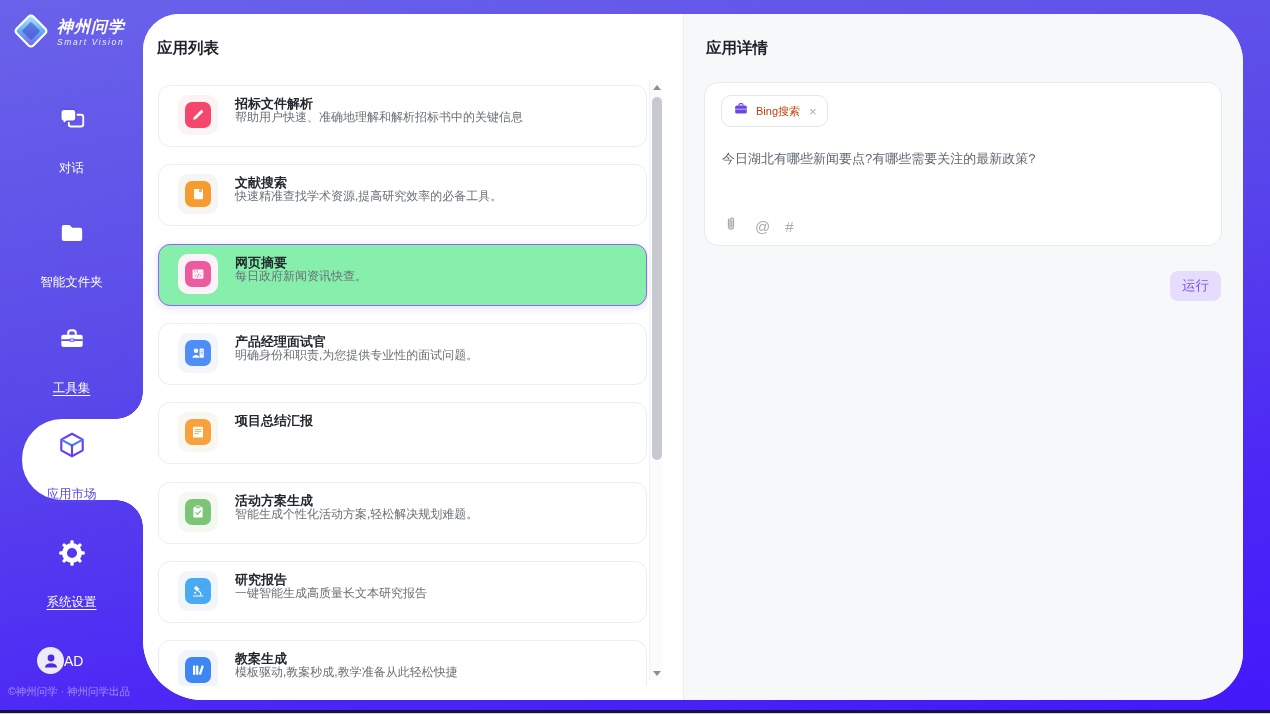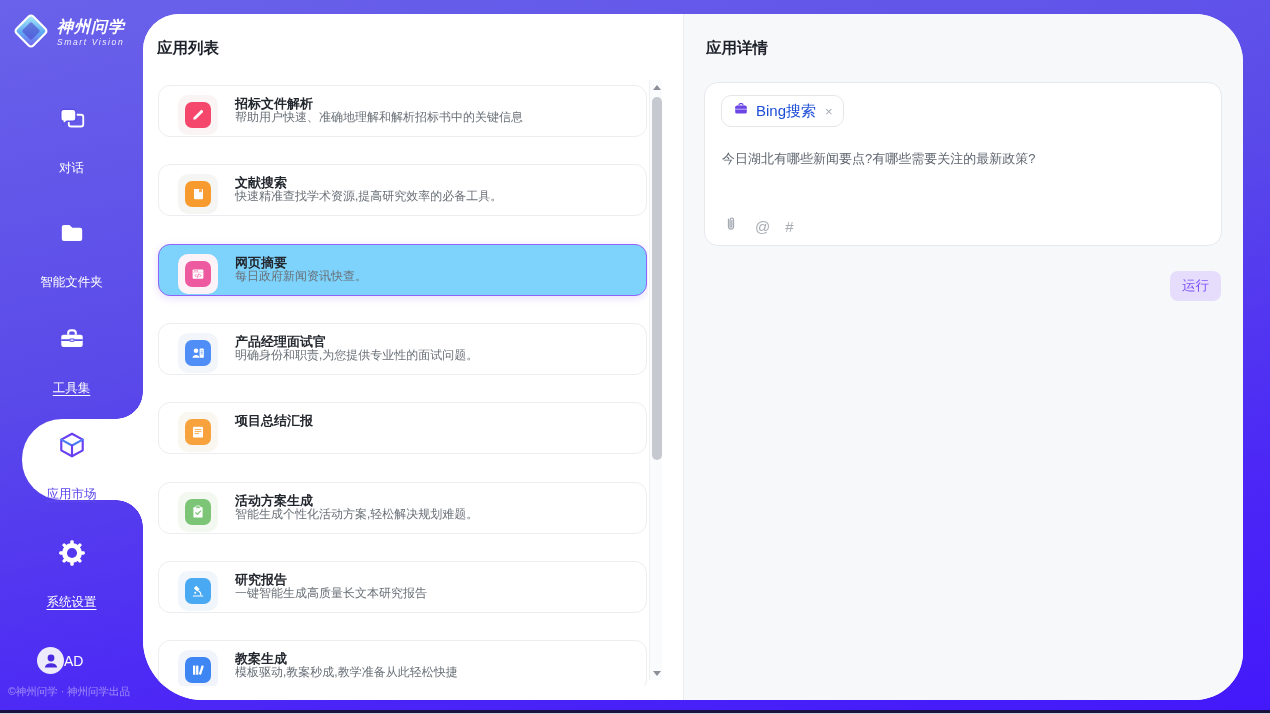--- a/index.html
+++ b/index.html
@@ -29,42 +29,42 @@
 
   
   .content{position:absolute;left:143px;top:14px;width:1100px;height:686px;background:#fff;
     border-radius:36px 48px 48px 60px;overflow:hidden;}
 
   
   .list-panel{position:absolute;left:0;top:0;width:540px;height:686px;background:#fff;}
   .panel-title{position:absolute;top:24px;font-size:15.5px;font-weight:bold;color:#1c212a;}
   .list-panel .panel-title{left:14px;}
   .list-viewport{position:absolute;left:0;top:60px;width:505px;height:612px;overflow:hidden;}
-  .app-card{position:absolute;left:15px;width:489px;height:52px;background:#fff;border:1px solid #ecedf1;border-radius:12px;cursor:pointer;}
-  .app-card.selected{background:#7dd3fc;border:1px solid #9263f8;box-shadow:0 2px 8px rgba(120,70,240,.18);}
+  .app-card{position:absolute;left:15px;width:489px;height:62px;background:#fff;border:1px solid #ecedf1;border-radius:12px;cursor:pointer;}
+  .app-card.selected{background:#86efac;border:1px solid #9263f8;box-shadow:0 2px 8px rgba(120,70,240,.18);}
   .app-ic{position:absolute;left:19px;top:9px;width:40px;height:40px;border-radius:10px;display:flex;align-items:center;justify-content:center;}
   .badge{width:26px;height:26px;border-radius:7px;display:flex;align-items:center;justify-content:center;}
   .app-title{position:absolute;left:76px;top:9px;font-size:13px;font-weight:bold;color:#23272e;}
   .app-desc{position:absolute;left:76px;top:23px;font-size:12px;color:#697077;}
 
   
   .scrollbar{position:absolute;left:506px;top:66px;width:13px;height:600px;background:#fafbfc;border-left:1px solid #f0f1f3;}
   .sb-btn{position:absolute;left:0;width:13px;height:14px;display:flex;align-items:center;justify-content:center;cursor:pointer;}
   .sb-up{top:0;} .sb-down{bottom:0;}
   .tri-up{width:0;height:0;border-left:4px solid transparent;border-right:4px solid transparent;border-bottom:5px solid #8a8f98;}
   .tri-down{width:0;height:0;border-left:4px solid transparent;border-right:4px solid transparent;border-top:5px solid #8a8f98;}
   .sb-thumb{position:absolute;left:1.5px;top:17px;width:10px;height:363px;background:#c6c9cf;border-radius:6px;cursor:pointer;}
 
   
   .detail-panel{position:absolute;left:540px;top:0;width:560px;height:686px;background:#f7f8fa;border-left:1px solid #eaecf0;}
   .detail-panel .panel-title{left:22px;}
   .query-card{position:absolute;left:20px;top:68px;width:518px;height:164px;background:#fff;border:1px solid #e7e9ed;border-radius:14px;}
   .tool-tag{position:absolute;left:16px;top:12px;height:32px;display:inline-flex;align-items:center;gap:7px;
     padding:0 10px 0 11px;border:1px solid #e4e6ea;border-radius:10px;background:#fff;cursor:pointer;}
-  .tag-label{font-size:15px;color:#1d4ed8;}
+  .tag-label{font-size:11px;color:#c2410c;}
   .tag-close{font-size:13px;color:#a6abb3;margin-left:2px;cursor:pointer;}
   .query-text{position:absolute;left:17px;top:66px;right:16px;font-size:13px;color:#5f6670;line-height:1.5;}
   .attach-row{position:absolute;left:17px;top:132px;display:flex;align-items:center;gap:15px;color:#a7acb4;}
   .attach-row .glyph{font-size:15px;line-height:1;cursor:pointer;}
   .run-btn{position:absolute;right:22px;top:257px;width:51px;height:30px;background:#e6ddfd;color:#7e52f7;
     border:none;border-radius:8px;font-size:13.5px;display:flex;align-items:center;justify-content:center;cursor:pointer;}
 
   
   .strip-dark{position:absolute;left:0;right:0;top:710px;height:2.5px;background:#17123f;}
   .strip-light{position:absolute;left:0;right:0;top:712.5px;bottom:0;background:#cfd2da;}

